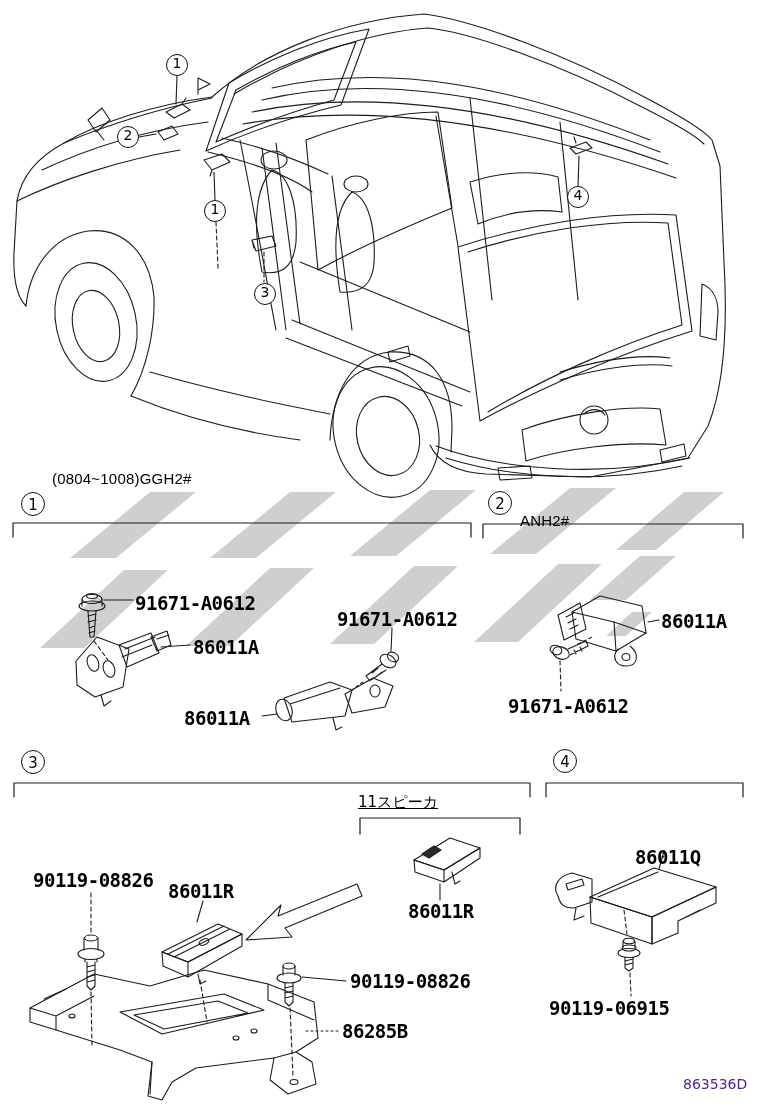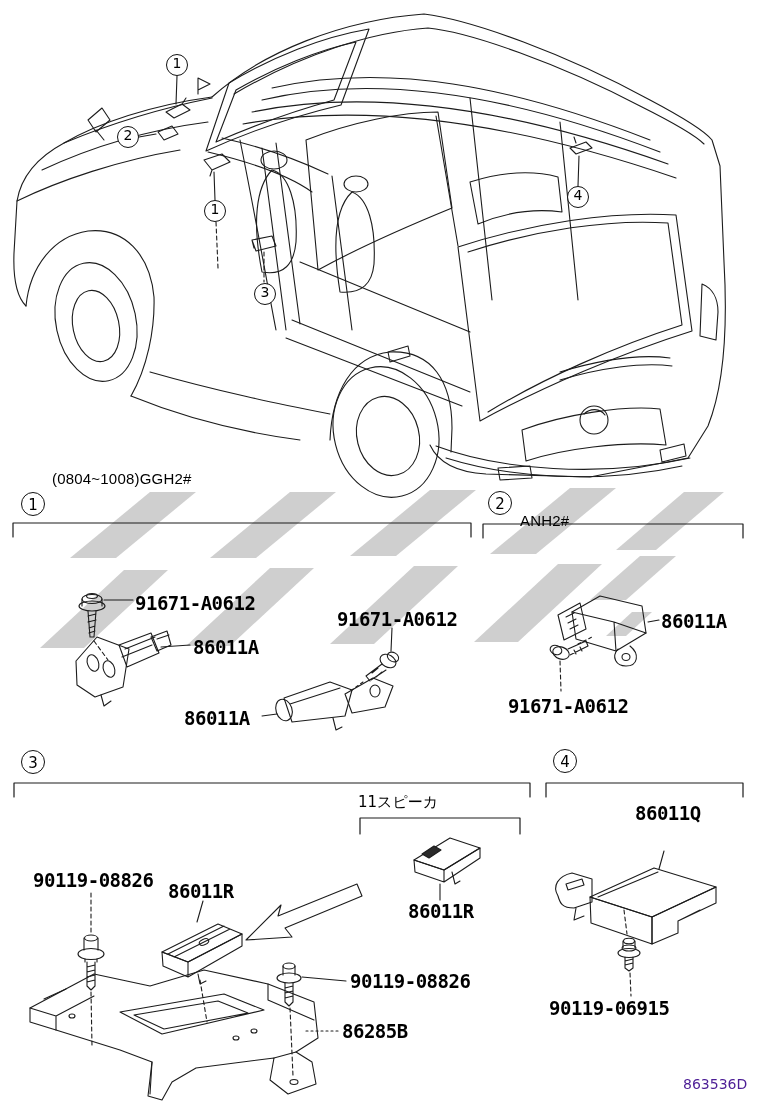--- a/index.html
+++ b/index.html
@@ -2,21 +2,21 @@
 <html><head>
 <meta charset="utf-8">
 <style>
   html,body{margin:0;padding:0;background:#fff;}
   .canvas{position:relative;width:760px;height:1112px;background:#fff;overflow:hidden;
           font-family:"Liberation Sans",sans-serif;}
   svg{position:absolute;left:0;top:0;}
   .lbl{position:absolute;white-space:nowrap;color:#000;}
   .pn{font:bold 19px "DejaVu Sans Mono",monospace;letter-spacing:-0.5px;}
   .hdr{font:15px "Liberation Sans",sans-serif;letter-spacing:0.2px;}
-  .jp{font:15px "DejaVu Sans",sans-serif;}
+  .jp{font:15px "DejaVu Sans",sans-serif;text-decoration:underline;}
   .docnum{font:14px "DejaVu Sans",sans-serif;color:#4c1d95;}
   .co{position:absolute;width:22px;height:22px;border:1.4px solid #111;border-radius:50%;
       background:#fff;text-align:center;line-height:22px;
       font:14px "DejaVu Sans",sans-serif;color:#000;box-sizing:border-box;}
   .sc{width:24px;height:24px;line-height:24px;font-size:15px;}
 </style>
 </head>
 <body>
 
 <div class="canvas">
@@ -238,18 +238,18 @@
 <div class="lbl pn" style="left:337px;top:608px">91671-A0612</div>
 <div class="lbl pn" style="left:184px;top:707px">86011A</div>
 <div class="lbl pn" style="left:661px;top:610px">86011A</div>
 <div class="lbl pn" style="left:508px;top:695px">91671-A0612</div>
 <div class="lbl pn" style="left:33px;top:869px">90119-08826</div>
 <div class="lbl pn" style="left:168px;top:880px">86011R</div>
 <div class="lbl jp" style="left:358px;top:793px">11スピーカ</div>
 <div class="lbl pn" style="left:408px;top:900px">86011R</div>
 <div class="lbl pn" style="left:350px;top:970px">90119-08826</div>
 <div class="lbl pn" style="left:342px;top:1020px">86285B</div>
-<div class="lbl pn" style="left:635px;top:802px">86011Q</div>
+<div class="lbl pn" style="left:635px;top:846px">86011Q</div>
 <div class="lbl pn" style="left:549px;top:997px">90119-06915</div>
 
 <div class="lbl docnum" style="left:683px;top:1076px">863536D</div>
 
 </div>
 
 </body></html>

